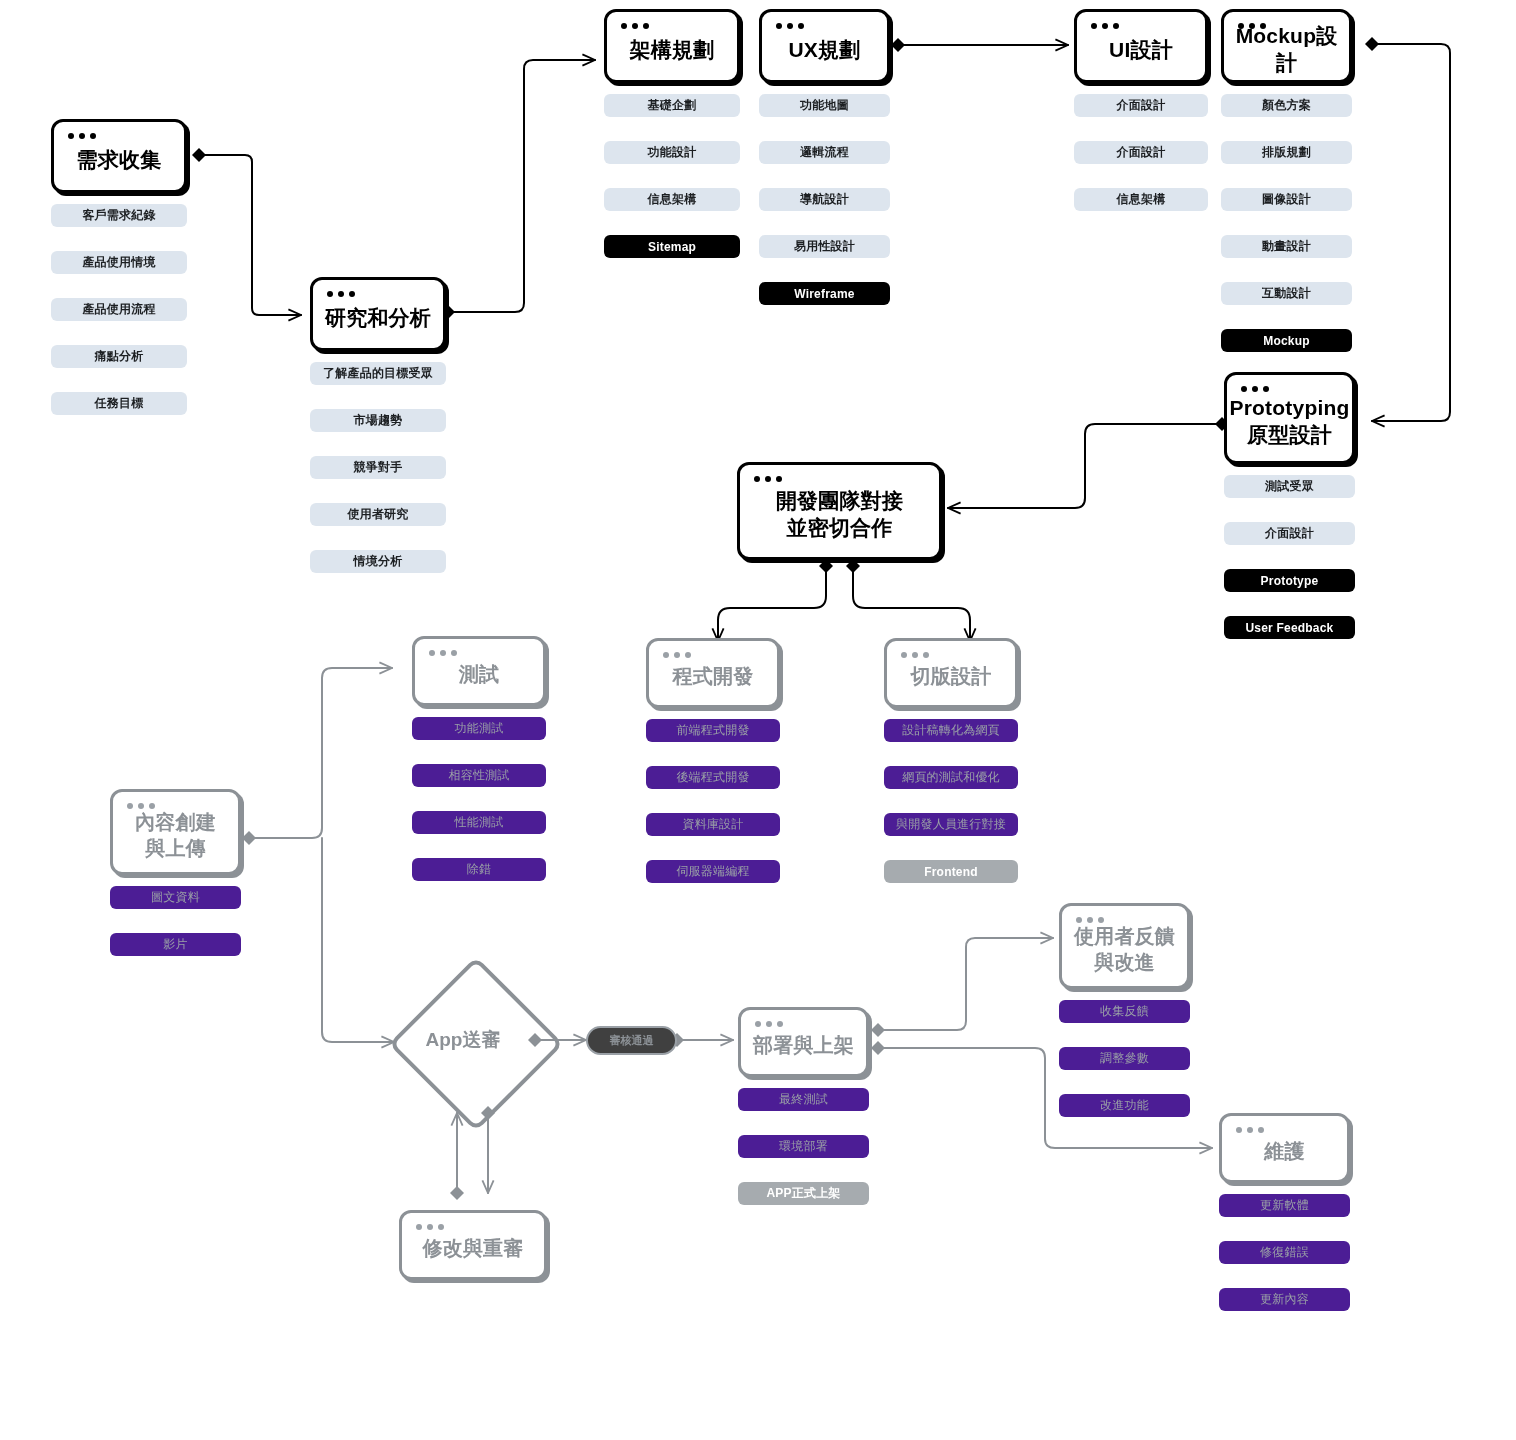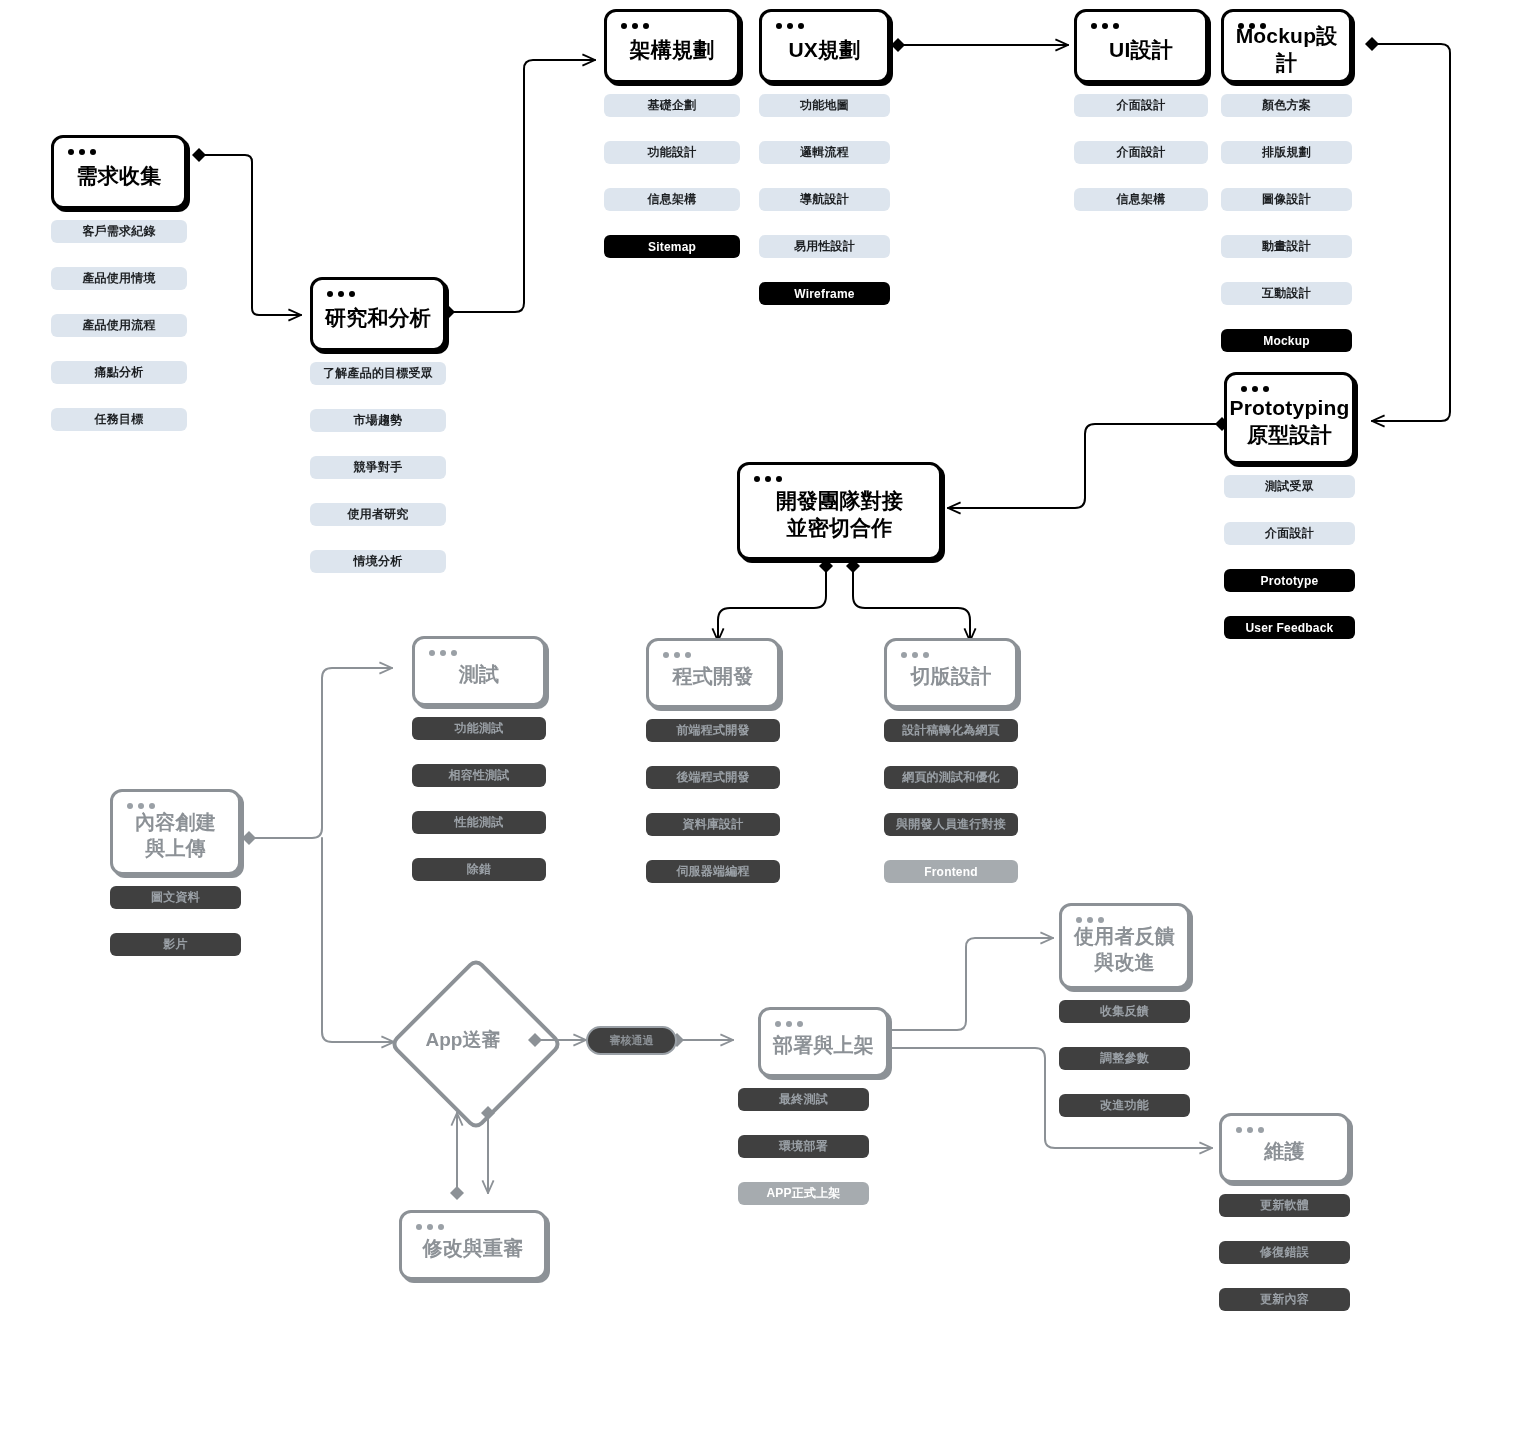--- a/index.html
+++ b/index.html
@@ -93,21 +93,21 @@
     display: flex;
     align-items: center;
     justify-content: center;
     font-size: 12px;
     font-weight: 700;
     letter-spacing: 0.2px;
     white-space: nowrap;
   }
   .chip.blue      { background: #dde5ee; color: #1c1f22; }
   .chip.black     { background: #000000; color: #ffffff; }
-  .chip.greylight { background: #404040; color: #9aa0a6; font-weight: 700; }
+  .chip.greylight { background: #4c1d95; color: #9aa0a6; font-weight: 400; }
   .chip.greydark  { background: #a6abaf; color: #ffffff; }
 
   
   .diamond {
     position: absolute;
     width: 116px;
     height: 116px;
     border: 4px solid #8c9196;
     border-radius: 10px;
     transform: rotate(45deg);
@@ -190,21 +190,21 @@
 
       <path d="M 488 1113 L 488 1193" marker-start="url(#diaGrey)" marker-end="url(#arrowGrey)"></path>
 
       <path d="M 878 1030 L 957 1030 Q 966 1030 966 1021 L 966 947 Q 966 938 975 938 L 1053 938" marker-start="url(#diaGrey)" marker-end="url(#arrowGrey)"></path>
 
       <path d="M 878 1048 L 1035 1048 Q 1045 1048 1045 1058 L 1045 1139 Q 1045 1148 1055 1148 L 1212 1148" marker-start="url(#diaGrey)" marker-end="url(#arrowGrey)"></path>
     </g>
   </svg>
 
   <div class="group" style="left:51px; top:119px; width:136px;">
-    <div class="node dark" style="width:136px; height:74px;margin-top:16px;">
+    <div class="node dark" style="width:136px; height:74px;">
       <span class="dots">
           <i></i>
           <i></i>
           <i></i>
         </span>
       <span class="title">需求收集</span>
     </div>
     <div class="chips">
       <div class="chip blue">客戶需求紀錄</div>
       <div class="chip blue">產品使用情境</div>
@@ -398,21 +398,21 @@
       <div class="chip greylight">影片</div>
     </div>
   </div>
 
   <div class="diamond" style="left:414px; top:982px;"></div>
   <div class="diamond-label" style="left:405px; top:982px; width:116px; height:116px;">App送審</div>
 
   <div class="pill" style="left:586px; top:1026px; width:91px; height:29px;">審核通過</div>
 
   <div class="group" style="left:738px; top:1007px; width:131px;">
-    <div class="node grey" style="width:131px; height:70px;margin-left:20px;">
+    <div class="node grey" style="width:131px; height:70px;">
       <span class="dots">
           <i></i>
           <i></i>
           <i></i>
         </span>
       <span class="title">部署與上架</span>
     </div>
     <div class="chips">
       <div class="chip greylight">最終測試</div>
       <div class="chip greylight">環境部署</div>

